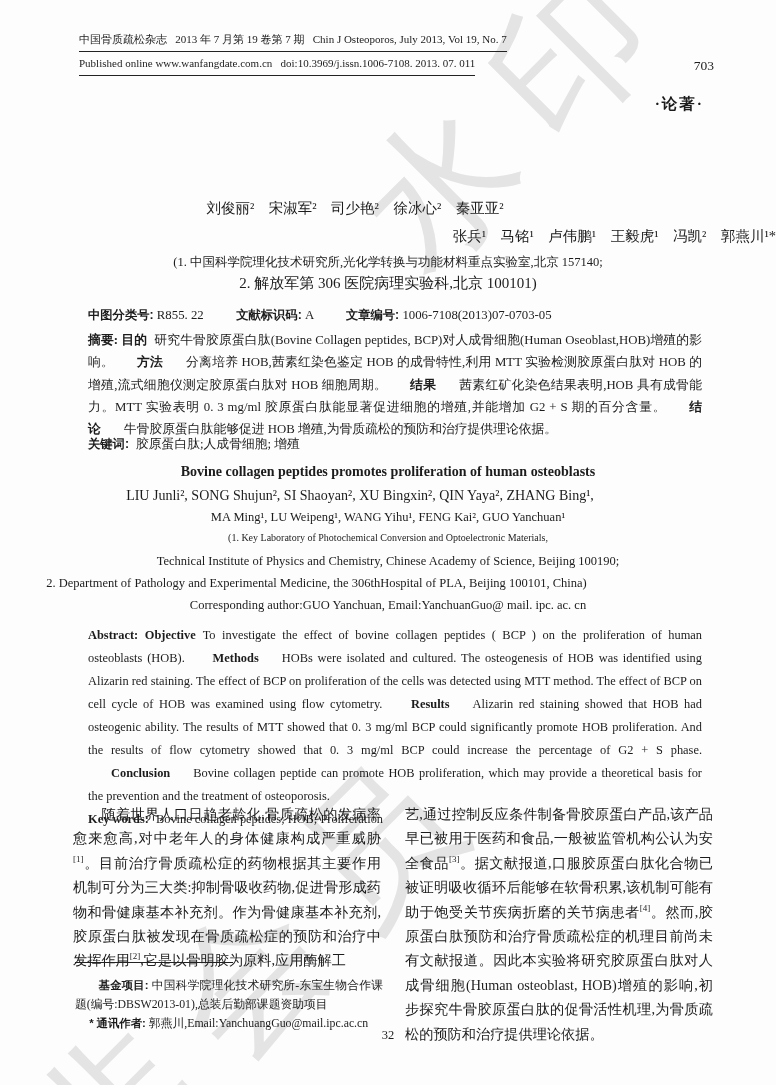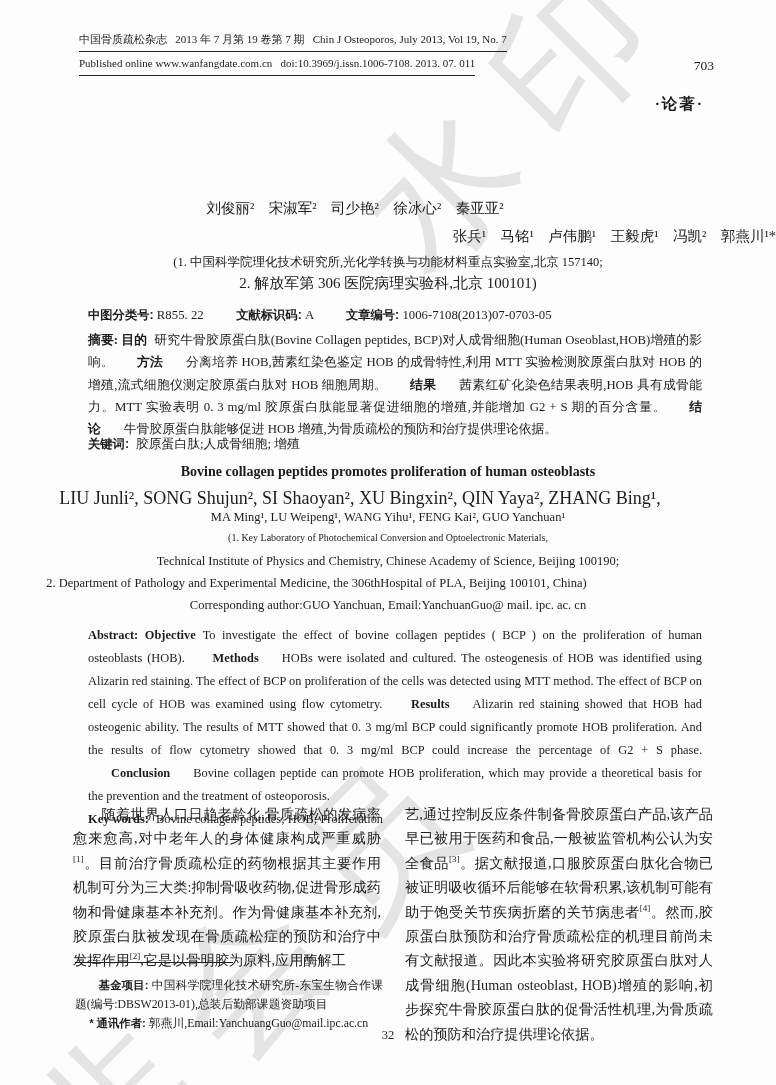--- a/index.html
+++ b/index.html
@@ -47,21 +47,21 @@
   .meta .gap{display:inline-block;width:26px;}
 
   .abs-cn{position:absolute;left:88px;top:329px;width:614px;font-size:12.8px;
           line-height:22.3px;text-align:justify;}
   .abs-cn b,.kw b{font-family:"Liberation Sans","DejaVu Sans",sans-serif;font-size:12.3px;}
   .runin{font-weight:bold;margin-right:7px;}
   .runin2{font-weight:bold;margin:0 23px;}
   .kw{position:absolute;left:88px;top:436px;width:614px;font-size:12.8px;}
 
   .en-title{position:absolute;left:0;top:464px;width:776px;text-align:center;font-size:14px;font-weight:bold;}
-  .en-a1{position:absolute;left:0;top:488px;width:720px;text-align:center;font-size:18px;}
+  .en-a1{position:absolute;left:0;top:488px;width:720px;text-align:center;font-size:14px;}
   .en-a2{position:absolute;left:0;top:510px;width:776px;text-align:center;font-size:12.5px;}
   .en-f1{position:absolute;left:0;top:532px;width:776px;text-align:center;font-size:10px;}
   .en-f2{position:absolute;left:0;top:554px;width:776px;text-align:center;font-size:12.5px;}
   .en-f3{position:absolute;left:0;top:576px;width:633px;text-align:center;font-size:12.5px;}
   .en-corr{position:absolute;left:0;top:598px;width:776px;text-align:center;font-size:12.5px;}
 
   .abs-en{position:absolute;left:88px;top:624px;width:614px;font-size:12.4px;
           line-height:23px;text-align:justify;}
   .abs-en .runin,.abs-en .runin2{font-family:"Liberation Serif","DejaVu Serif",serif;}
 

